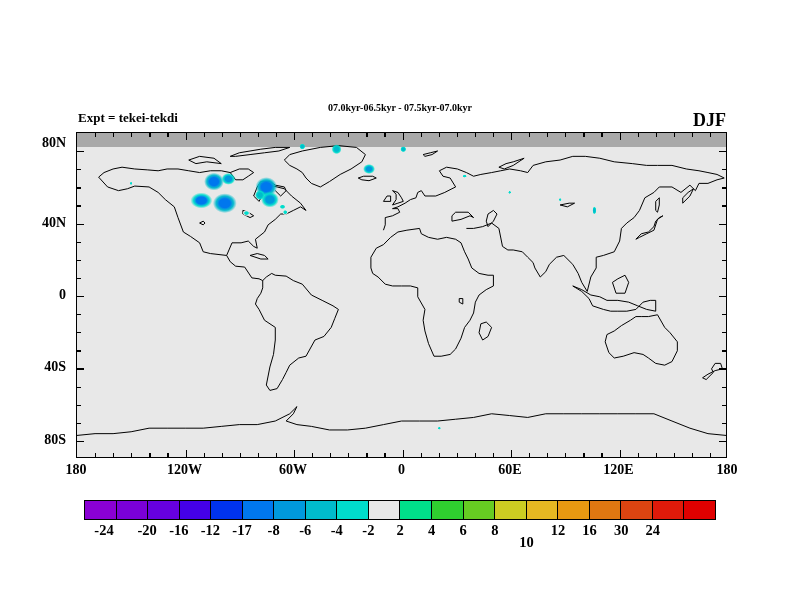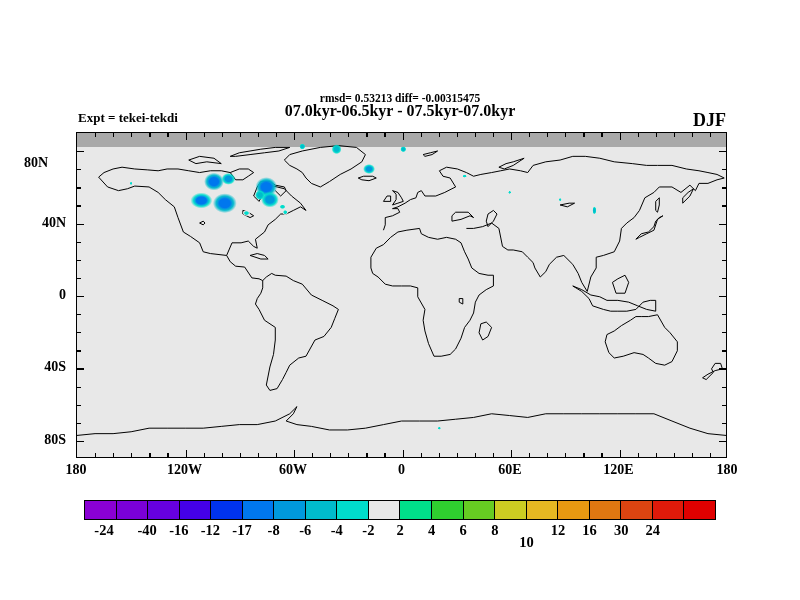--- a/index.html
+++ b/index.html
@@ -40,21 +40,21 @@
     text-align: center;
     font-size: 11.5px;
     font-weight: bold;
     color: #000000;
   }
   #subtitle2 {
     position: absolute;
     left: 0; top: 102px;
     width: 800px;
     text-align: center;
-    font-size: 16px;
+    font-size: 10px;
     font-weight: bold;
     color: #000000;
   }
   #expt-label {
     position: absolute;
     left: 78px; top: 110px;
     font-size: 13px;
     font-weight: bold;
     color: #000000;
     white-space: nowrap;
@@ -163,21 +163,20 @@
     font-size: 14.5px;
     font-weight: bold;
     color: #000000;
   }
 </style>
 </head>
 <body>
 
 <div id="figure">
 
-  <div id="subtitle1">rmsd= 0.53213 diff= -0.00315475</div>
   <div id="subtitle2">07.0kyr-06.5kyr - 07.5kyr-07.0kyr</div>
   <div id="expt-label">Expt = tekei-tekdi</div>
   <div id="season-label">DJF</div>
 
   <div id="map-frame">
     <div id="map-field" style="background: rgb(232, 232, 232);"></div>
     <div id="polar-band" style="background: rgb(169, 169, 169); height: 14.4889px;"></div>
     <svg id="coastlines" viewBox="0 0 651 326" preserveAspectRatio="none">
         <polyline points="21.7,44.4 30.7,54.3 41.6,58.0 50.6,56.1 57.9,53.4 72.3,54.3 81.4,59.8 88.6,67.0 97.6,74.3 101.3,85.1 106.7,99.6 113.9,104.1 123.0,110.5 126.6,119.5 133.8,121.3 150.1,123.2 153.7,129.5 159.1,134.0 168.2,134.9 175.4,145.8 182.6,146.7 186.3,148.5" fill="none" stroke="#000000" stroke-width="1" stroke-linejoin="round"></polyline>
         <polyline points="186.3,148.5 189.9,144.9 195.3,141.3 198.9,143.1 209.8,144.0 217.0,148.5 226.0,152.1 235.1,163.0 245.9,168.4 256.8,173.9 262.2,177.5 258.6,186.5 255.0,195.6 247.7,204.7 238.7,208.3 229.7,224.6 222.4,226.4 213.4,233.6 209.8,240.9 206.1,248.1 200.7,257.2 193.5,259.0 189.9,253.6 191.7,244.5 193.5,235.4 197.1,222.8 198.9,208.3 198.9,195.6 188.1,188.4 182.6,177.5 179.0,172.1 180.8,166.6 184.4,161.2 186.3,155.8 186.3,148.5" fill="none" stroke="#000000" stroke-width="1" stroke-linejoin="round"></polyline>
@@ -458,21 +457,21 @@
         <div class="tick tick-top-minor" style="left: 596.75px;"></div>
         <div class="tick tick-bot-minor" style="left: 596.75px;"></div>
         <div class="tick tick-top-minor" style="left: 614.833px;"></div>
         <div class="tick tick-bot-minor" style="left: 614.833px;"></div>
         <div class="tick tick-top-minor" style="left: 632.917px;"></div>
         <div class="tick tick-bot-minor" style="left: 632.917px;"></div>
       </div>
   </div>
 
   <div id="ylabels">
-      <div class="ylabel" style="top: 163px; text-align: center;">80N</div>
+      <div class="ylabel" style="top: 143px;">80N</div>
       <div class="ylabel" style="top: 222.556px;">40N</div>
       <div class="ylabel" style="top: 295px;">0</div>
       <div class="ylabel" style="top: 367.444px;">40S</div>
       <div class="ylabel" style="top: 439.889px;">80S</div>
     </div>
   <div id="xlabels">
       <div class="xlabel" style="left: 76px;">180</div>
       <div class="xlabel" style="left: 184.5px;">120W</div>
       <div class="xlabel" style="left: 293px;">60W</div>
       <div class="xlabel" style="left: 401.5px;">0</div>
@@ -498,21 +497,21 @@
       <div class="swatch" style="background: rgb(204, 204, 34);"></div>
       <div class="swatch" style="background: rgb(230, 184, 34);"></div>
       <div class="swatch" style="background: rgb(232, 153, 17);"></div>
       <div class="swatch" style="background: rgb(224, 119, 17);"></div>
       <div class="swatch" style="background: rgb(221, 68, 17);"></div>
       <div class="swatch" style="background: rgb(224, 26, 10);"></div>
       <div class="swatch" style="background: rgb(224, 0, 0);"></div>
     </div>
   <div id="cb-labels">
       <div class="cb-label" style="left: 104px; text-align: center;">-24</div>
-      <div class="cb-label" style="left: 147.2px;">-40</div>
+      <div class="cb-label" style="left: 147.2px;">-20</div>
       <div class="cb-label" style="left: 178.8px;">-16</div>
       <div class="cb-label" style="left: 210.4px; text-align: center;">-12</div>
       <div class="cb-label" style="left: 242px;">-17</div>
       <div class="cb-label" style="left: 273.6px;">-8</div>
       <div class="cb-label" style="left: 305.2px;">-6</div>
       <div class="cb-label" style="left: 336.8px;">-4</div>
       <div class="cb-label" style="left: 368.4px;">-2</div>
       <div class="cb-label" style="left: 400px;">2</div>
       <div class="cb-label" style="left: 431.6px;">4</div>
       <div class="cb-label" style="left: 463.2px;">6</div>

